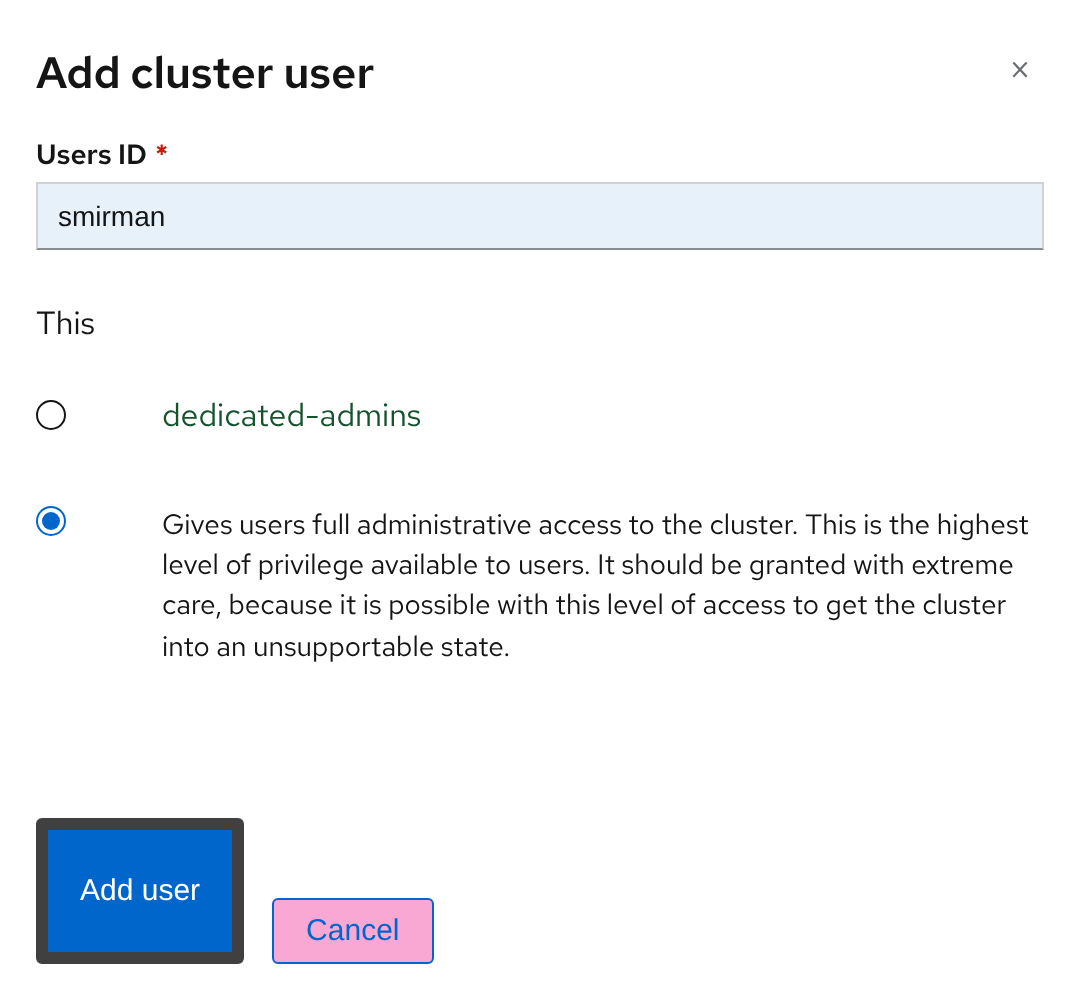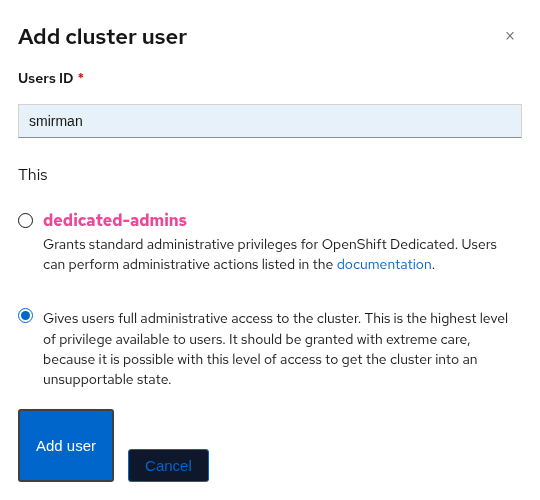--- a/index.html
+++ b/index.html
@@ -1,15 +1,15 @@
 <!DOCTYPE html>
 <html><head>
 <meta charset="utf-8">
 <style>
-  * { box-sizing: border-box; }
+  * { box-sizing: border-box; gap: 38px; }
   body {
     margin: 0;
     font-family: "Red Hat Text", -apple-system, BlinkMacSystemFont, "Segoe UI", Roboto, Helvetica, Arial, sans-serif;
     font-size: 14px;
     color: #151515;
     background: #fff;
     width: 540px;
     height: 500px;
     padding: 22px 18px;
     position: relative;
@@ -44,21 +44,20 @@
   .text-input {
     width: 100%;
     height: 34px;
     border: 1px solid #d2d2d2;
     border-bottom: 1px solid #8a8d90;
     background: #e7f1fa;
     padding: 0 10px;
     font-size: 14px;
     color: #151515;
     outline: none;
-    margin-top: 13px;
   }
   .group-label {
     font-size: 16px;
     font-weight: 400;
     margin-top: 26px;
     margin-bottom: 26px;
     color: #151515;
   }
   .radio-block {
     display: flex;
@@ -84,22 +83,22 @@
     content: "";
     position: absolute;
     top: 2px; left: 2px;
     width: 9px; height: 9px;
     border-radius: 50%;
     background: #0066cc;
   }
   .radio-body { flex: 1; }
   .radio-title {
     font-size: 16px;
-    font-weight: 700;
-    color: #ec4899;
+    font-weight: 400;
+    color: #14532d;
     line-height: 1.3;
   }
   .radio-desc {
     font-size: 14px;
     color: #151515;
     line-height: 1.45;
     margin-top: 2px;
   }
   .link {
     color: #0066cc;
@@ -116,24 +115,24 @@
   .btn {
     font-size: 15px;
     padding: 8px 16px;
     border-radius: 3px;
     cursor: pointer;
     line-height: 1;
   }
   .btn-primary {
     background: #0066cc;
     color: #fff;
-    border: 2px solid #404040;
+    border: 6px solid #404040;
   }
   .btn-secondary {
-    background: #0f172a;
+    background: #f9a8d4;
     color: #0066cc;
     border: 1px solid #0066cc;
     margin-top: 40px;
   }
 </style>
 </head>
 <body>
 
 
 
@@ -146,23 +145,20 @@
   <span>Users ID</span><span class="req">*</span>
 </div>
 <input type="text" class="text-input" value="smirman" style="">
 
 <div class="group-label">This</div>
 
 <div class="radio-block">
   <span class="radio"></span>
   <div class="radio-body">
     <div class="radio-title">dedicated-admins</div>
-    <div class="radio-desc">
-      <span>Grants standard administrative privileges for OpenShift Dedicated. Users can perform administrative actions listed in the </span><a class="link">documentation</a><span>.</span>
-    </div>
   </div>
 </div>
 
 <div class="radio-block">
   <span class="radio checked"></span>
   <div class="radio-body">
     <div class="radio-desc">Gives users full administrative access to the cluster. This is the highest level of privilege available to users. It should be granted with extreme care, because it is possible with this level of access to get the cluster into an unsupportable state.</div>
   </div>
 </div>
 

